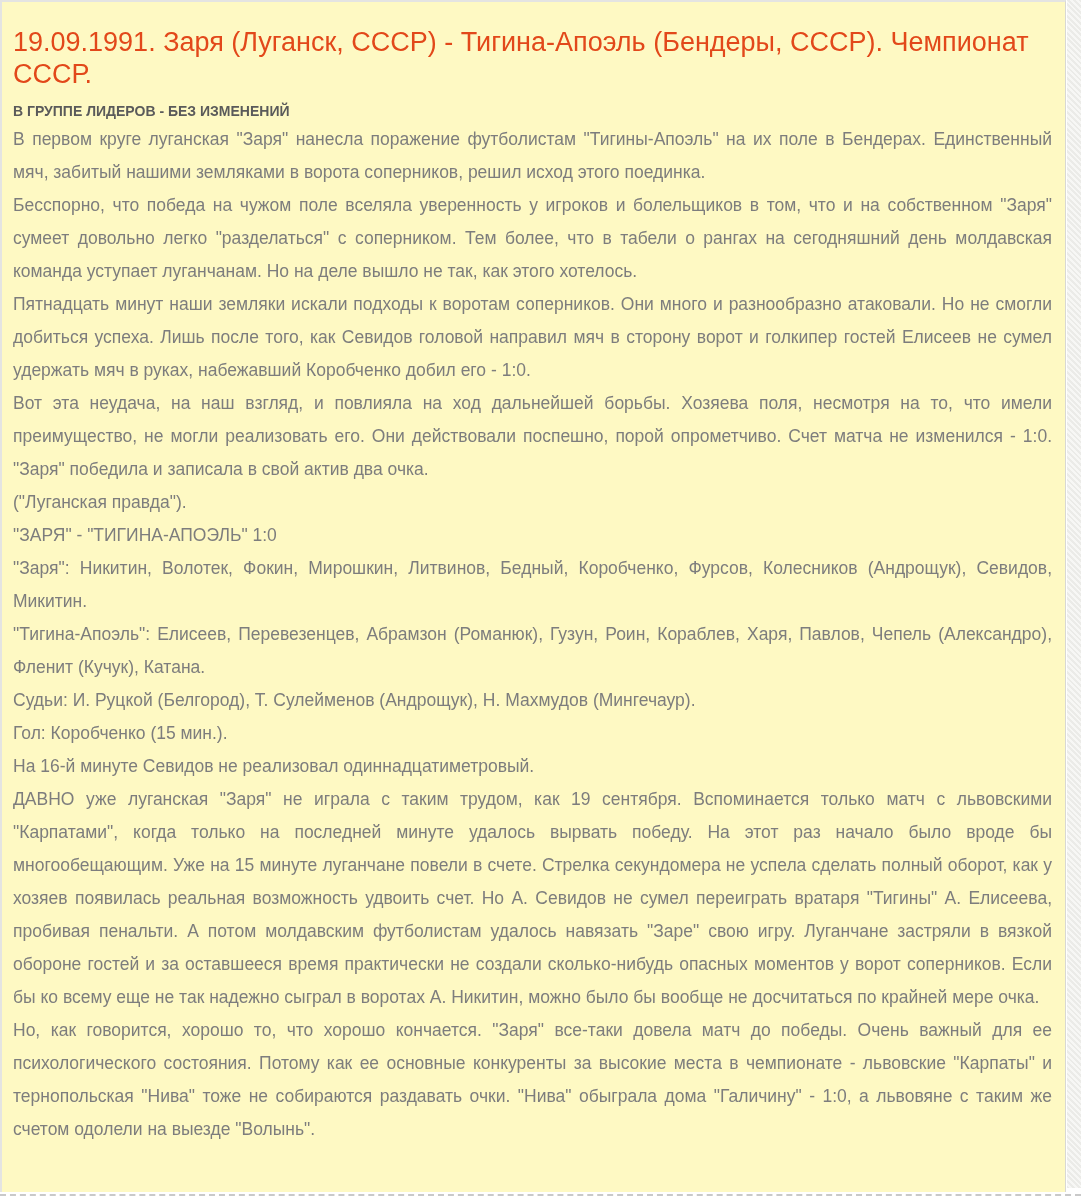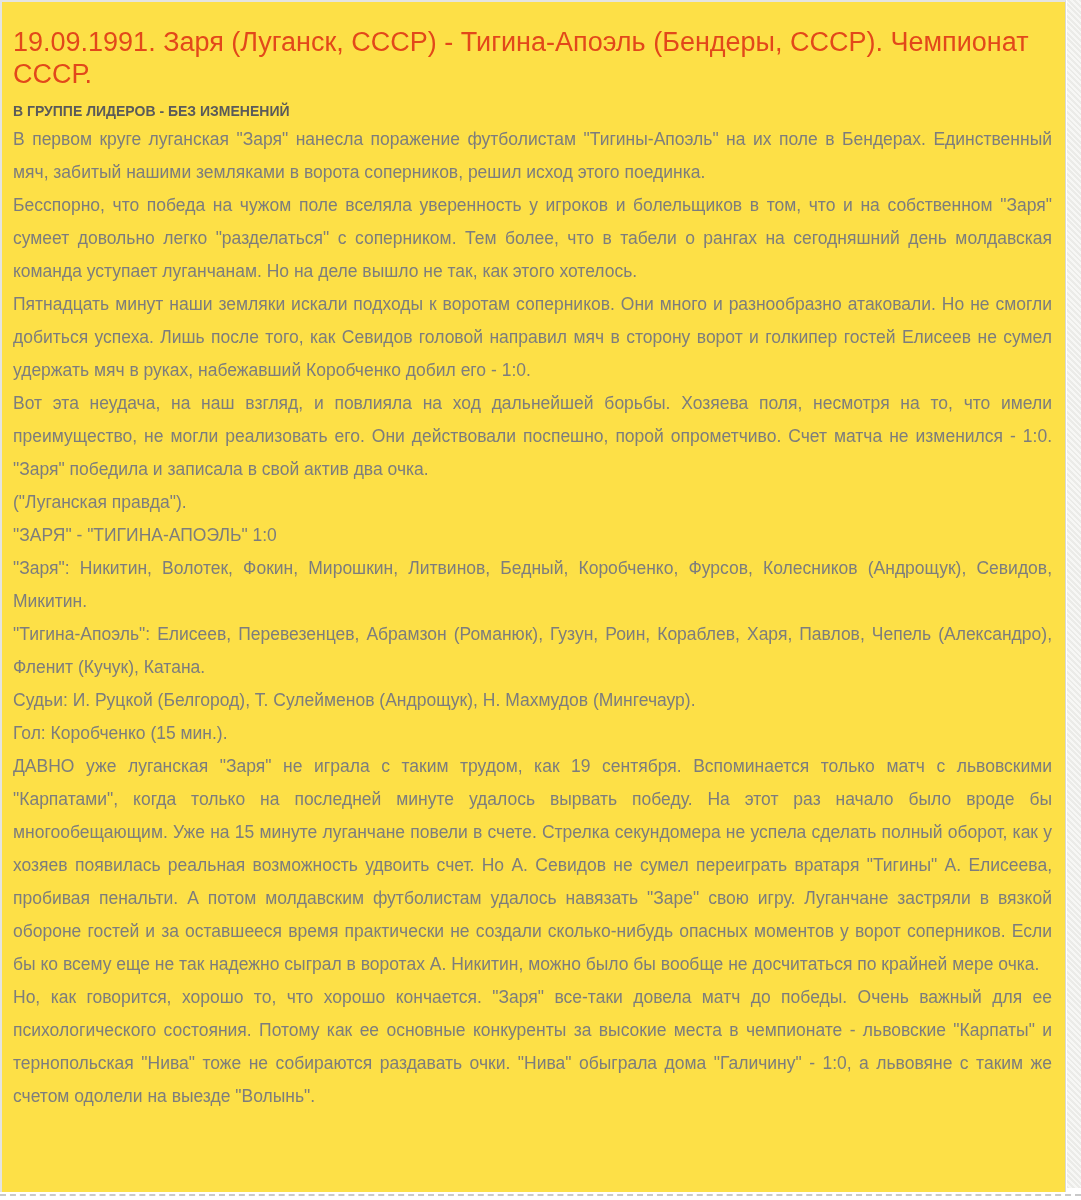--- a/index.html
+++ b/index.html
@@ -15,21 +15,21 @@
     background: #ffffff;
   }
   .content {
     position: absolute;
     top: 0; left: 0;
     width: 1066px; height: 1192px;
     border-top: 2px solid #e4e4e2;
     border-left: 2px solid #e4e4e2;
     border-right: 1px solid #d8d8d4;
     padding: 24px 13px 0 11px;
-    background: #fde047;
+    background: #fef9c3;
     overflow: hidden;
   }
   .side-texture {
     position: absolute;
     top: 0; right: 0;
     width: 14px; height: 1188px;
     background: repeating-linear-gradient(
       45deg,
       #ebebe8 0px, #ebebe8 2px,
       #f7f7f5 2px, #f7f7f5 4px
@@ -81,20 +81,21 @@
       <p class="body-par">Вот эта неудача, на наш взгляд, и повлияла на ход дальнейшей борьбы. Хозяева поля, несмотря на то, что имели преимущество, не могли реализовать его. Они действовали поспешно, порой опрометчиво. Счет матча не изменился - 1:0. "Заря" победила и записала в свой актив два очка.</p>
       <p class="body-par no-justify">("Луганская правда").</p>
     </section>
 
     <section>
       <p class="body-par no-justify">"ЗАРЯ" - "ТИГИНА-АПОЭЛЬ" 1:0</p>
       <p class="body-par">"Заря": Никитин, Волотек, Фокин, Мирошкин, Литвинов, Бедный, Коробченко, Фурсов, Колесников (Андрощук), Севидов, Микитин.</p>
       <p class="body-par">"Тигина-Апоэль": Елисеев, Перевезенцев, Абрамзон (Романюк), Гузун, Роин, Кораблев, Харя, Павлов, Чепель (Александро), Фленит (Кучук), Катана.</p>
       <p class="body-par no-justify">Судьи: И. Руцкой (Белгород), Т. Сулейменов (Андрощук), Н. Махмудов (Мингечаур).</p>
       <p class="body-par no-justify">Гол: Коробченко (15 мин.).</p>
+      <p class="body-par no-justify">На 16-й минуте Севидов не реализовал одиннадцатиметровый.</p>
       <p class="body-par">ДАВНО уже луганская "Заря" не играла с таким трудом, как 19 сентября. Вспоминается только матч с львовскими "Карпатами", когда только на последней минуте удалось вырвать победу. На этот раз начало было вроде бы многообещающим. Уже на 15 минуте луганчане повели в счете. Стрелка секундомера не успела сделать полный оборот, как у хозяев появилась реальная возможность удвоить счет. Но А. Севидов не сумел переиграть вратаря "Тигины" А. Елисеева, пробивая пенальти. А потом молдавским футболистам удалось навязать "Заре" свою игру. Луганчане застряли в вязкой обороне гостей и за оставшееся время практически не создали сколько-нибудь опасных моментов у ворот соперников. Если бы ко всему еще не так надежно сыграл в воротах А. Никитин, можно было бы вообще не досчитаться по крайней мере очка.</p>
       <p class="body-par">Но, как говорится, хорошо то, что хорошо кончается. "Заря" все-таки довела матч до победы. Очень важный для ее психологического состояния. Потому как ее основные конкуренты за высокие места в чемпионате - львовские "Карпаты" и тернопольская "Нива" тоже не собираются раздавать очки. "Нива" обыграла дома "Галичину" - 1:0, а львовяне с таким же счетом одолели на выезде "Волынь".</p>
 
     </section>
 
   </div>
 
   <div class="side-texture"></div>
 
   <div class="bottom-divider"></div>

